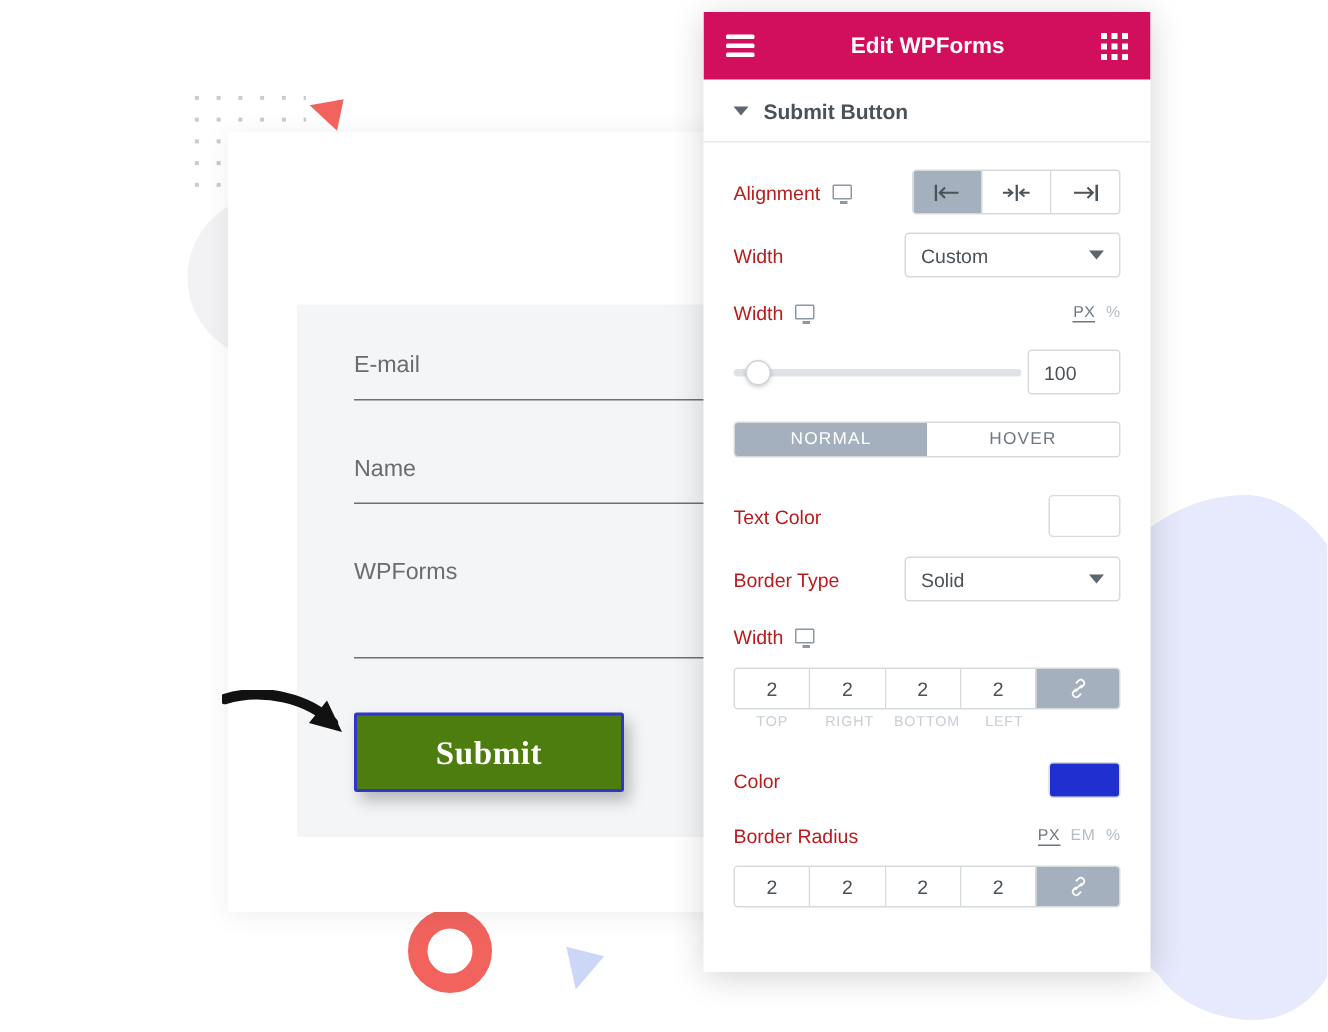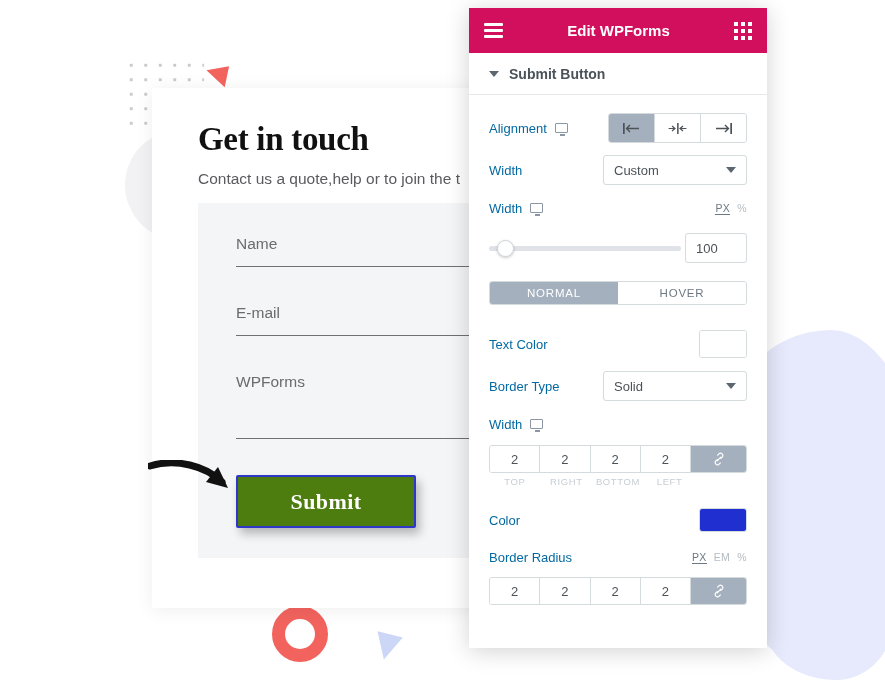--- a/index.html
+++ b/index.html
@@ -125,21 +125,21 @@
   .section-head {
     height: 42px; display:flex; align-items:center; gap:10px;
     padding: 0 20px; border-bottom:1px solid #e6e9ec;
   }
   .caret { width:0;height:0;border-left:5px solid transparent;border-right:5px solid transparent;border-top:6px solid #5c6670;}
   .section-title { font-size:14px; font-weight:700; color:#4b5258; }
 
   .panel-body { padding: 12px 20px 0 20px; }
 
   .row { display:flex; align-items:center; min-height: 42px; }
-  .row-label { font-size:13px; color:#0369a1; display:flex; align-items:center; gap:8px; }
+  .row-label { font-size:13px; color:#b91c1c; display:flex; align-items:center; gap:8px; }
   .mon {
     width:13px;height:10px;border:1.6px solid #8b98a3;border-radius:1px;position:relative;
   }
   .mon:after{content:"";position:absolute;left:4px;bottom:-4px;width:5px;height:2.5px;background:#8b98a3;}
 
   .ctl { margin-left:auto; }
 
   .btn-group { display:flex; border:1px solid #d5dadd; border-radius:3px; overflow:hidden; width:139px; }
   .btn-group > div {
     flex:1; height:28px; display:flex; align-items:center; justify-content:center;
@@ -203,32 +203,28 @@
   <div class="tri-red"></div>
   <div class="tri-blue"></div>
   <div class="ring"></div>
 
   <svg class="arrow" width="92" height="42" viewBox="0 0 92 42">
     <path d="M2 6 C 28 -2, 58 6, 74 22" stroke="#111" stroke-width="7" fill="none" stroke-linecap="round"></path>
     <path d="M58 22 L80 28 L70 7 Z" fill="#111"></path>
   </svg>
 
   <div class="card">
-    <div class="card-inner">
-      <div class="card-title">Get in touch</div>
-      <div class="card-sub">Contact us a quote,help or to join the t</div>
-    </div>
 
     <div class="form-box">
       <div class="field">
+        <div class="field-label">E-mail</div>
+        <div class="field-line"></div>
+      </div>
+      <div class="field">
         <div class="field-label">Name</div>
-        <div class="field-line"></div>
-      </div>
-      <div class="field">
-        <div class="field-label">E-mail</div>
         <div class="field-line"></div>
       </div>
       <div class="field msg">
         <div class="field-label">WPForms</div>
         <div class="field-line"></div>
       </div>
     </div>
   </div>
 
   <div class="submit-wrap">

